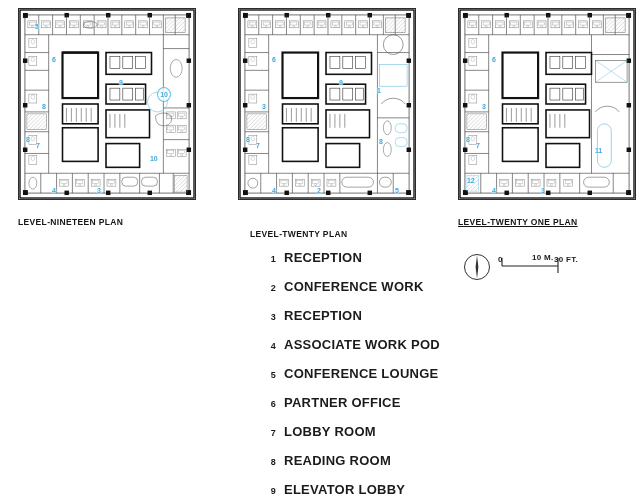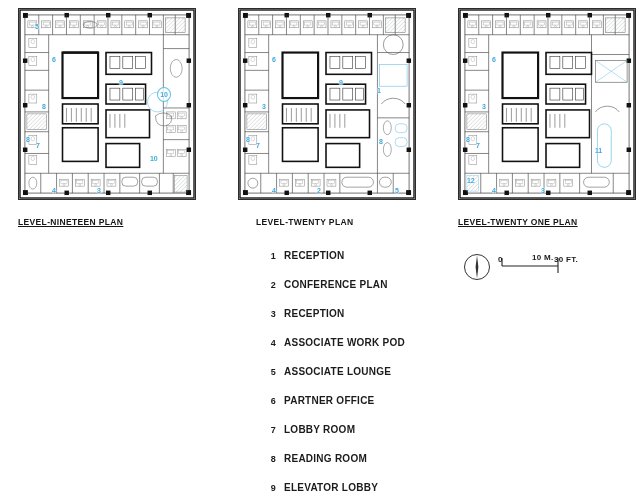--- a/index.html
+++ b/index.html
@@ -64,22 +64,22 @@
   
   .plan-title {
     position: absolute;
     top: 217px;
     font-size: 8.5px;
     font-weight: 700;
     letter-spacing: 0.35px;
     color: #151515;
     white-space: nowrap;
   }
-  #title-1 { left: 18px; text-decoration: underline; }
-  #title-2 { left: 256px; }
+  #title-1 { left: 18px; }
+  #title-2 { left: 250px; margin-top: 12px; }
   #title-3 { left: 458px; text-decoration: underline; }
 
   
   #legend {
     position: absolute;
     left: 258px;
     top: 250px;
     width: 210px;
   }
   .legend-row {
@@ -90,21 +90,21 @@
   .legend-num {
     width: 18px;
     text-align: right;
     font-size: 9px;
     font-weight: 700;
     color: #1b1b1b;
     letter-spacing: 0.2px;
   }
   .legend-label {
     margin-left: 8px;
-    font-size: 10px;
+    font-size: 13px;
     font-weight: 700;
     letter-spacing: 0.25px;
     color: #1b1b1b;
     white-space: nowrap;
   }
 
   
   #scale-block {
     position: absolute;
     left: 462px;
@@ -597,33 +597,33 @@
 <div class="plan-title" id="title-2">LEVEL-TWENTY PLAN</div>
 <div class="plan-title" id="title-3">LEVEL-TWENTY ONE PLAN</div>
 
 <div id="legend">
     <div class="legend-row">
       <div class="legend-num">1</div>
       <div class="legend-label">RECEPTION</div>
     </div>
     <div class="legend-row">
       <div class="legend-num">2</div>
-      <div class="legend-label">CONFERENCE PLAN</div>
+      <div class="legend-label">CONFERENCE WORK</div>
     </div>
     <div class="legend-row">
       <div class="legend-num">3</div>
       <div class="legend-label">RECEPTION</div>
     </div>
     <div class="legend-row">
       <div class="legend-num">4</div>
       <div class="legend-label">ASSOCIATE WORK POD</div>
     </div>
     <div class="legend-row">
       <div class="legend-num">5</div>
-      <div class="legend-label">ASSOCIATE LOUNGE</div>
+      <div class="legend-label">CONFERENCE LOUNGE</div>
     </div>
     <div class="legend-row">
       <div class="legend-num">6</div>
       <div class="legend-label">PARTNER OFFICE</div>
     </div>
     <div class="legend-row">
       <div class="legend-num">7</div>
       <div class="legend-label">LOBBY ROOM</div>
     </div>
     <div class="legend-row">

